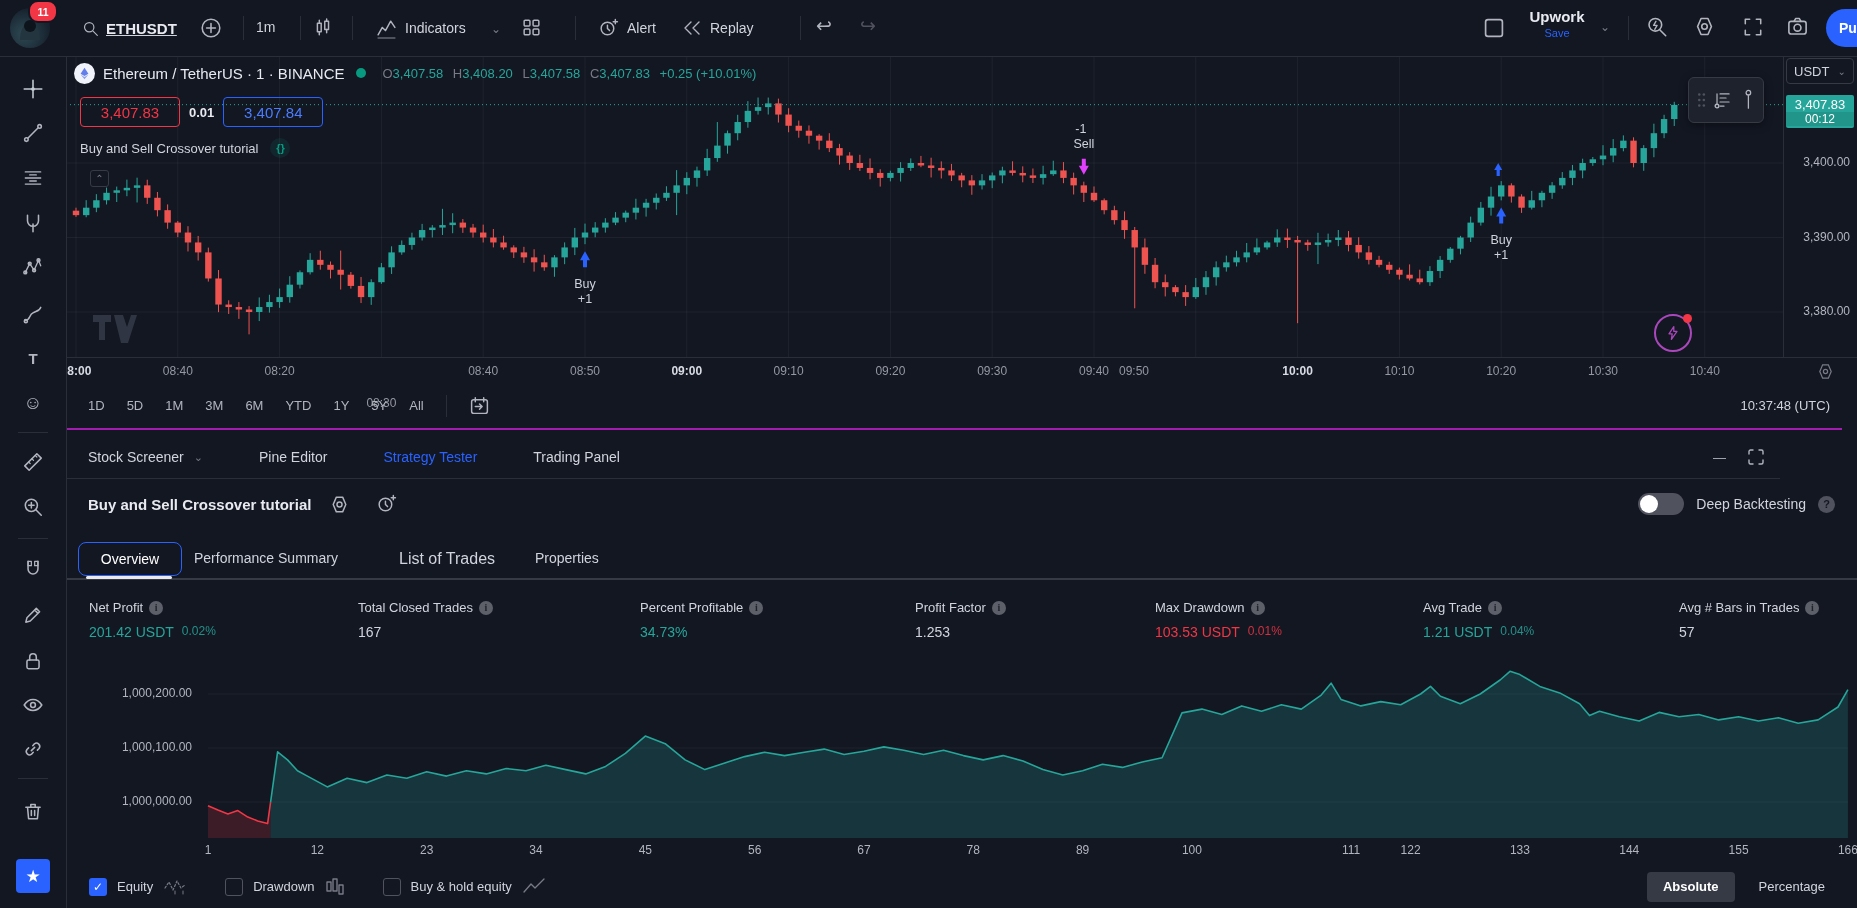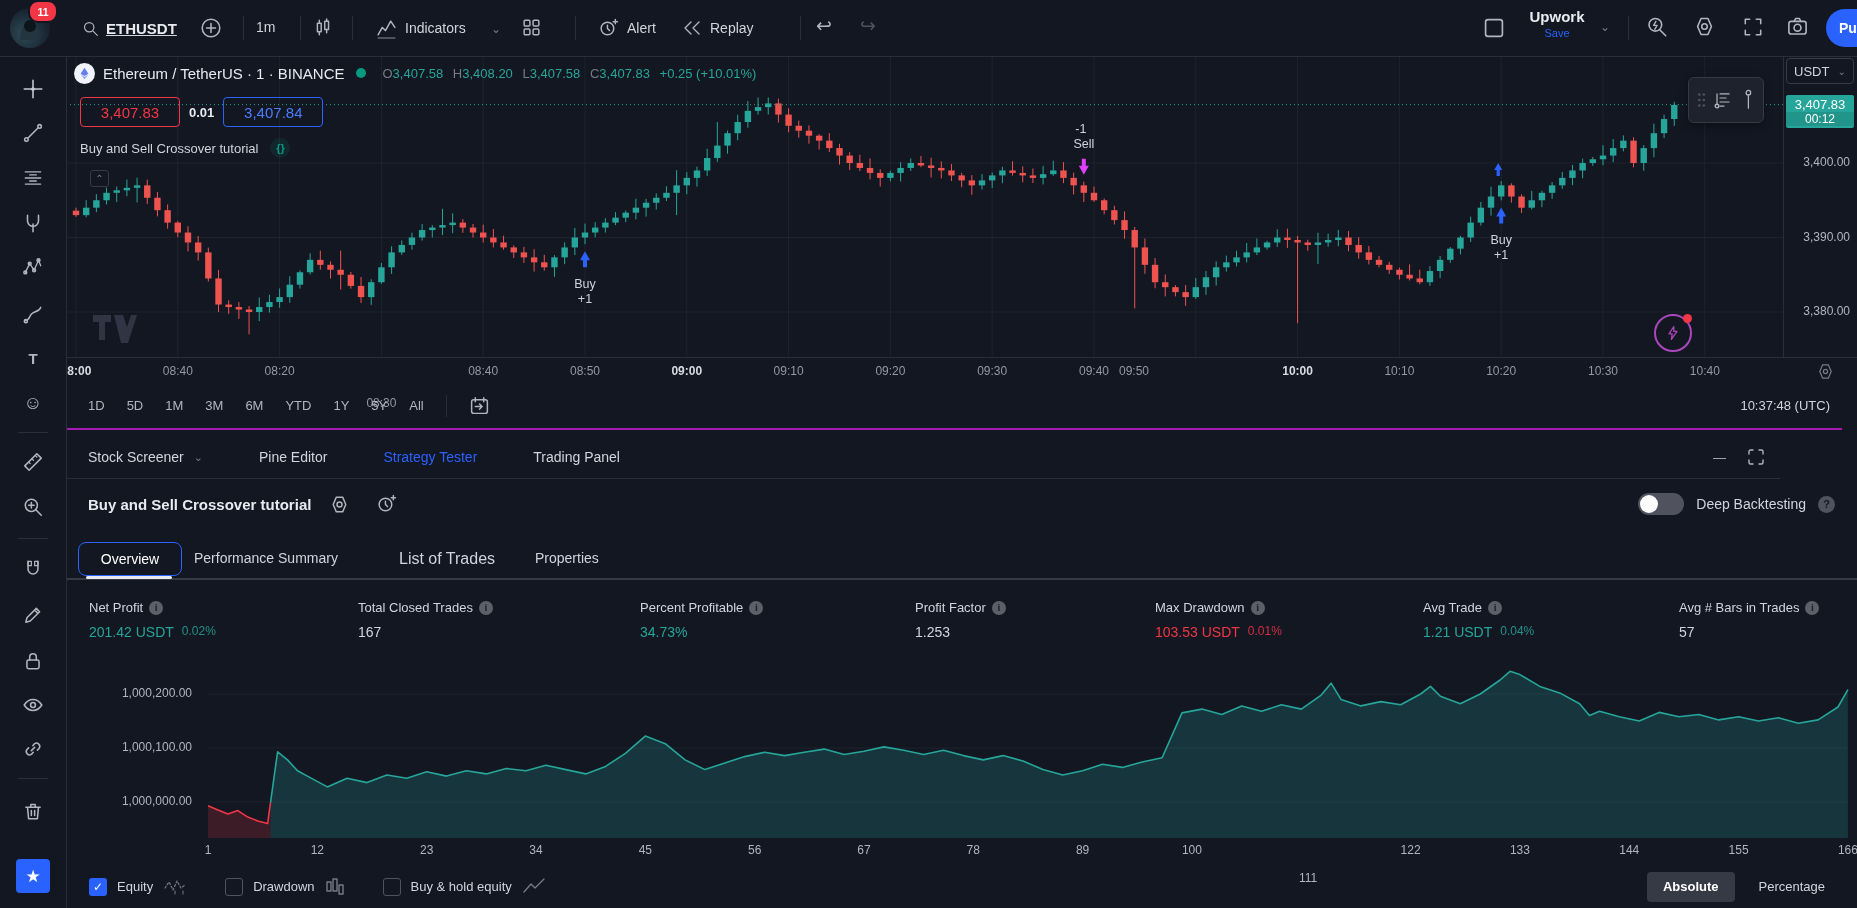--- a/index.html
+++ b/index.html
@@ -841,21 +841,21 @@
     <span class="eq-x" style="left: 8px;">1</span>
     <span class="eq-x" style="left: 117.329px;">12</span>
     <span class="eq-x" style="left: 226.658px;">23</span>
     <span class="eq-x" style="left: 335.987px;">34</span>
     <span class="eq-x" style="left: 445.316px;">45</span>
     <span class="eq-x" style="left: 554.645px;">56</span>
     <span class="eq-x" style="left: 663.974px;">67</span>
     <span class="eq-x" style="left: 773.303px;">78</span>
     <span class="eq-x" style="left: 882.632px;">89</span>
     <span class="eq-x" style="left: 991.961px;">100</span>
-    <span class="eq-x" style="left: 1108px; margin-top: 28px;">111</span>
+    <span class="eq-x" style="left: 1151px;">111</span>
     <span class="eq-x" style="left: 1210.62px;">122</span>
     <span class="eq-x" style="left: 1319.95px;">133</span>
     <span class="eq-x" style="left: 1429.28px;">144</span>
     <span class="eq-x" style="left: 1538.61px;">155</span>
     <span class="eq-x" style="left: 1647.93px;">166</span>
   </div>
 
 <div class="abs row" style="left:66px;top:865px;width:1791px;height:43px;">
   <div class="row" style="gap:10px;padding-left:23px;">
     <div class="chk on">

